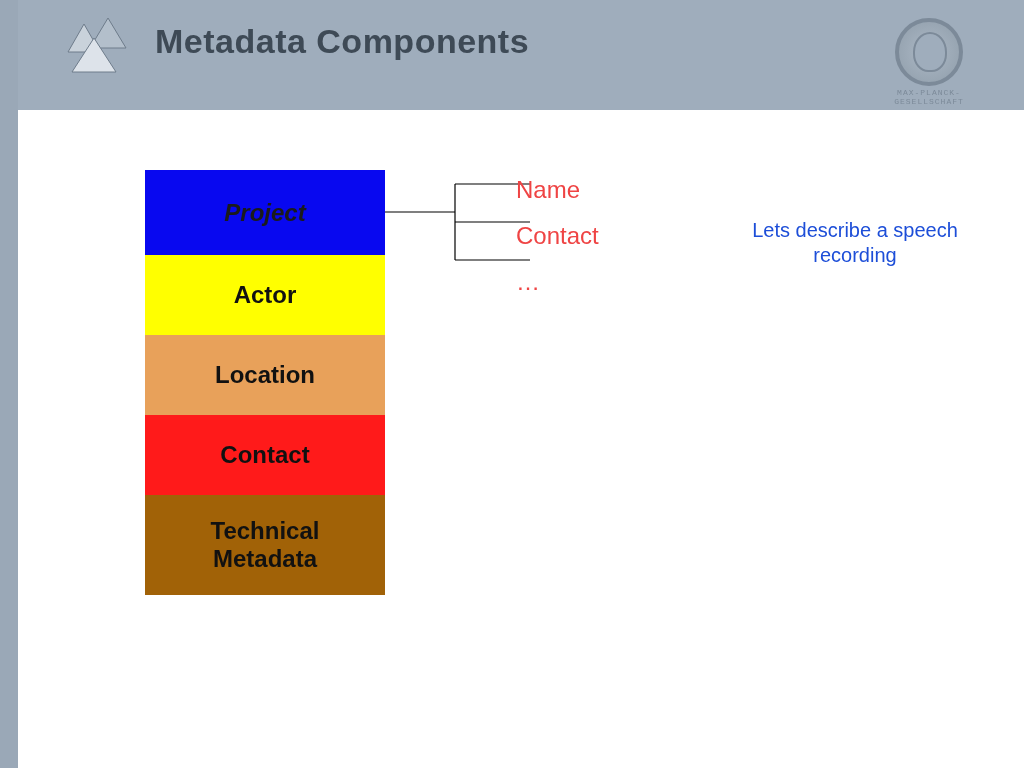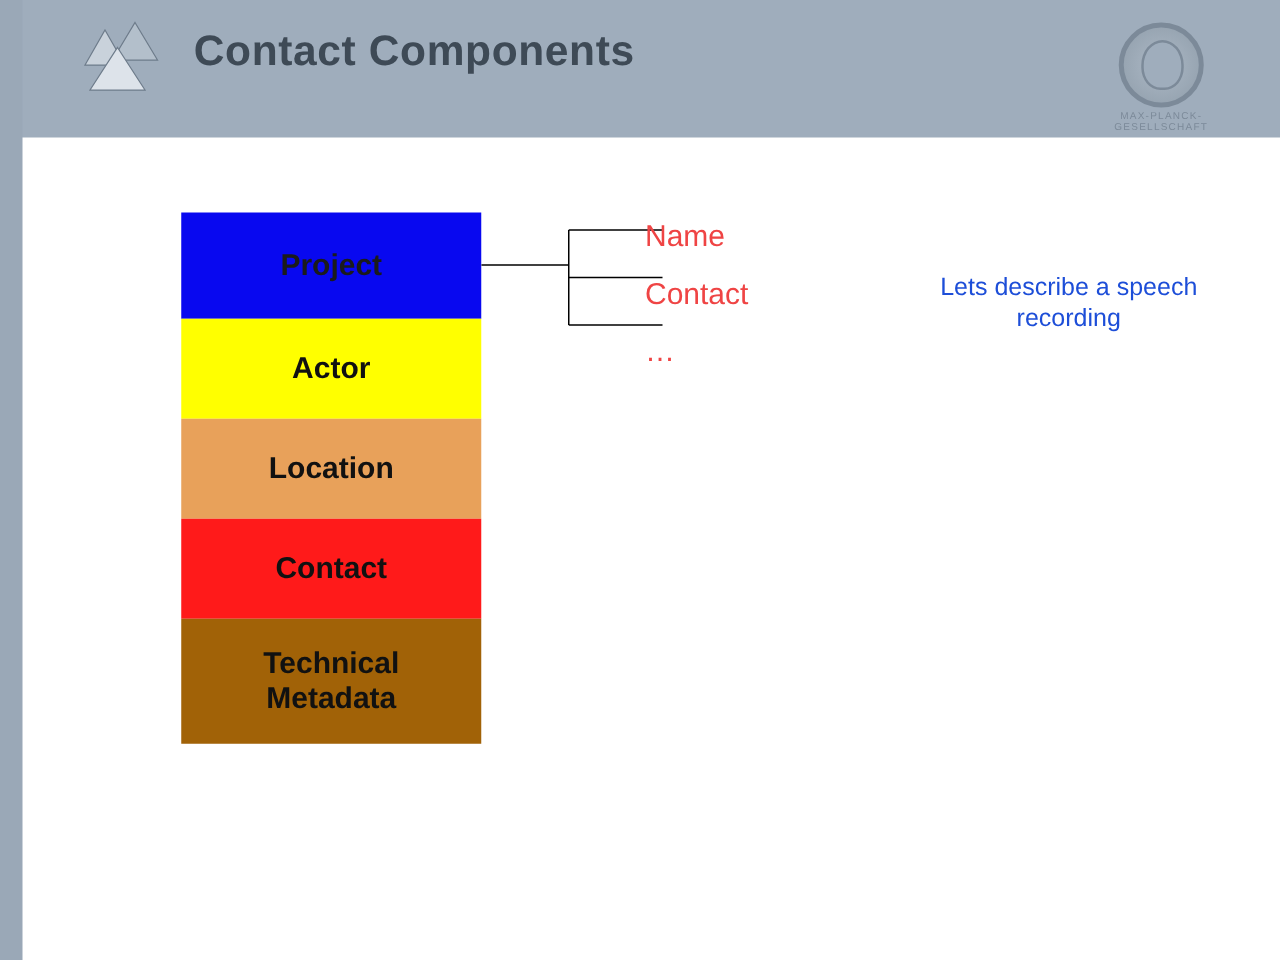--- a/index.html
+++ b/index.html
@@ -42,20 +42,21 @@
     top: 14px;
     width: 70px;
     height: 60px;
   }
   .emblem {
     position: absolute;
     right: 30px;
     top: 18px;
     width: 130px;
     text-align: center;
+    font-family: Liberation Mono, monospace;
   }
   .emblem .ring {
     width: 60px;
     height: 60px;
     border: 4px solid #7c8a99;
     border-radius: 50%;
     margin: 0 auto;
     position: relative;
     background: radial-gradient(circle at 50% 50%, #adb9c6 0%, #8f9daa 100%);
   }
@@ -84,21 +85,21 @@
   .block {
     width: 240px;
     display: flex;
     align-items: center;
     justify-content: center;
     font-size: 24px;
     font-weight: 700;
     color: #111;
     text-align: center;
   }
-  .block.project   { background:#0808f0; height:85px; color:#1b1b1b; }
+  .block.project   { background:#0808f0; height:85px; color:#1b1b1b;font-style:italic; }
   .block.location  { background:#e8a15a; height:80px; }
   .block.actor     { background:#ffff00; height:80px; }
   .block.language  { background:#ff1a1a; height:80px; }
   .block.technical { background:#a16207; height:100px; line-height:1.15; }
   .callouts {
     position: absolute;
     left: 516px;
     top: 176px;
     font-size: 24px;
     color: #ef4444;
@@ -127,21 +128,21 @@
 <body>
 
 <div class="header">
   <div class="triangles">
     <svg width="70" height="60" viewBox="0 0 70 60">
       <polygon points="22,10 38,38 6,38" fill="#c9d2db" stroke="#6e7c8b" stroke-width="1"></polygon>
       <polygon points="46,4 64,34 28,34" fill="#b3bfcb" stroke="#6e7c8b" stroke-width="1"></polygon>
       <polygon points="32,24 54,58 10,58" fill="#dde3ea" stroke="#6e7c8b" stroke-width="1"></polygon>
     </svg>
   </div>
-  <div class="header-title">Contact Components</div>
+  <div class="header-title">Metadata Components</div>
   <div class="emblem">
     <div class="ring"></div>
     <div class="emblem-text">MAX-PLANCK-GESELLSCHAFT</div>
   </div>
 </div>
 
 <div class="side-stripe"></div>
 
 <div class="stack">
   <div class="block project">Project</div>

